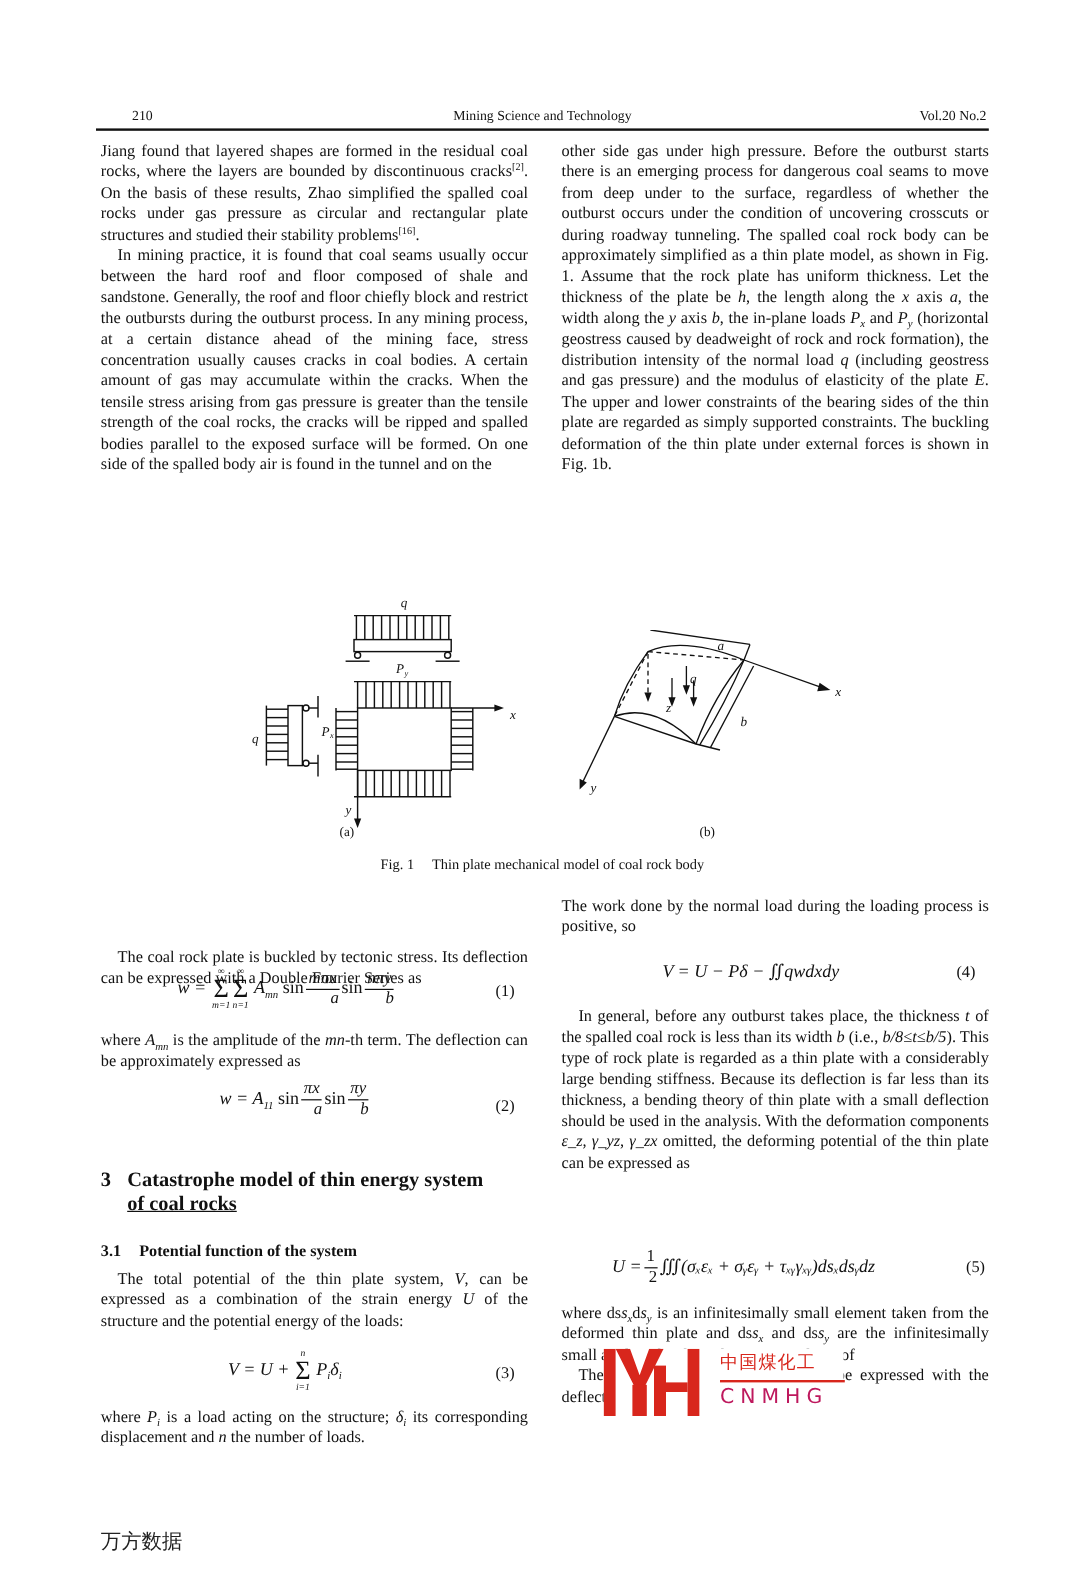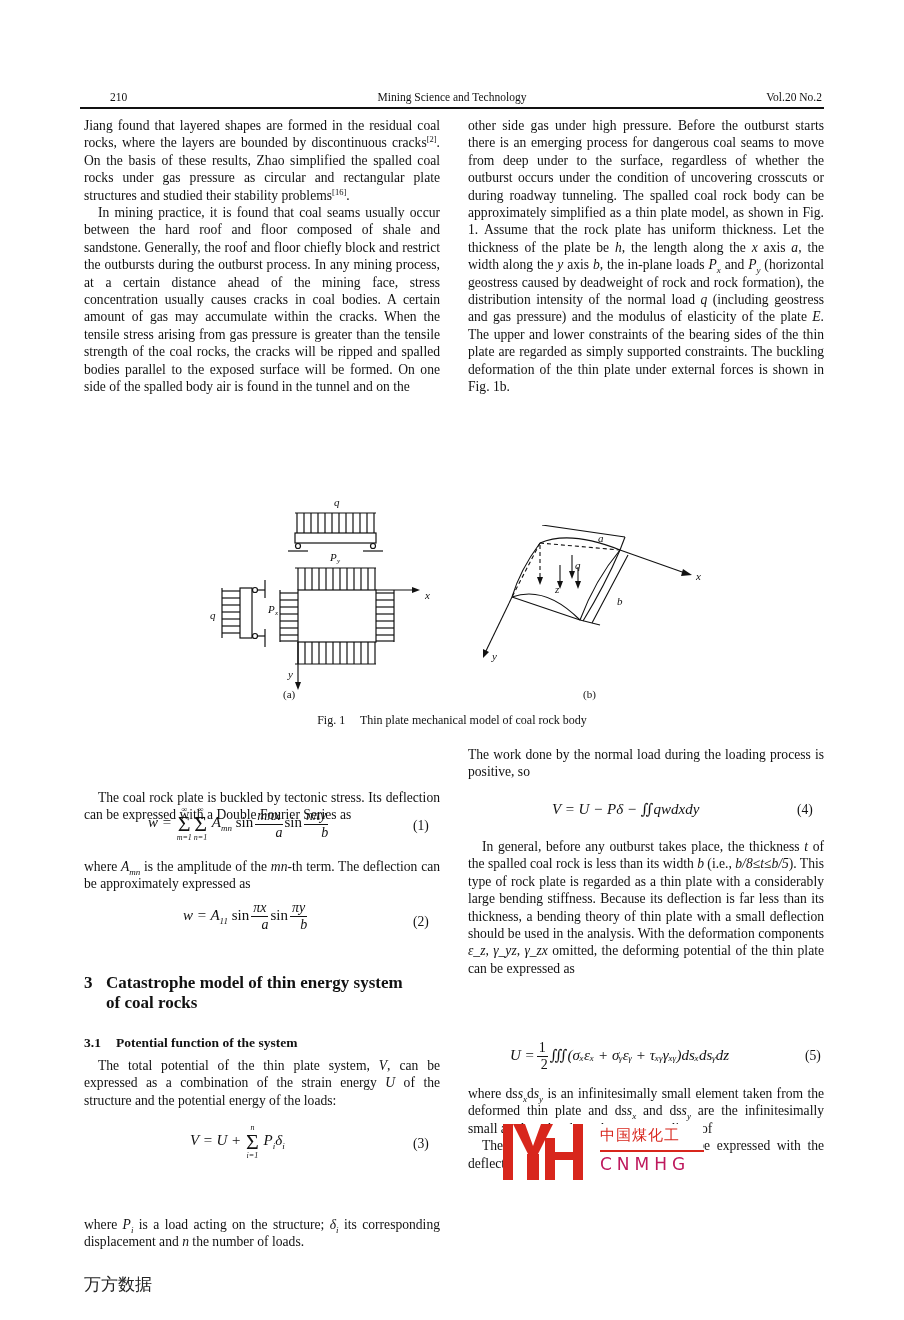--- a/index.html
+++ b/index.html
@@ -25,21 +25,21 @@
   .frac { display: inline-block; vertical-align: middle; text-align: right; margin: 0 2px; }
   .frac .num { display: block; border-bottom: 1px solid #111; padding: 0 2px; line-height: 16px; font-size: 14px; }
   .frac .den { display: block; line-height: 16px; font-size: 14px; }
   .sigma { display: inline-block; vertical-align: middle; text-align: center; font-style: normal; margin: 0 1px; }
   .sigma .top, .sigma .bot { display: block; font-size: 8px; line-height: 8px; font-style: italic; }
   .sigma .s { display: block; font-size: 22px; line-height: 20px; }
   .rm { font-style: normal; }
 
   .h1 { position: absolute; left: 84px; top: 973px; width: 356px; font-weight: bold; font-size: 17px; line-height: 20px; }
   .h1 .n { display: inline-block; width: 22px; }
-  .h1 .l2 { padding-left: 22px; display: block; }
+  .h1 .l2 { padding-left: 22px; display: block; text-decoration: underline; }
   .h2 { position: absolute; left: 84px; top: 1035px; font-weight: bold; font-size: 13.5px; }
   .h2 .n { display: inline-block; width: 32px; }
 
   .fig { position: absolute; }
   .caption { position: absolute; left: 0; top: 713px; width: 904px; text-align: center; font-size: 12px; }
   .caption .lbl { margin-right: 12px; }
   .sublbl { position: absolute; font-size: 11px; }
 
   .footer { position: absolute; left: 84px; top: 1273px; font-family: "DejaVu Sans", sans-serif; font-size: 17px; color: #222; }
 
@@ -260,21 +260,21 @@
   <p class="ind"><span>The total potential of the thin plate system, </span><i>V</i><span>, can be expressed as a combination of the strain energy </span><i>U</i><span> of the structure and the potential energy of the loads:</span></p>
 </div>
 
 <div class="eq" style="left:190px; top:1124px;">
   <span>V = U +</span>
   <span class="sigma"><span class="top">n</span><span class="s">Σ</span><span class="bot">i=1</span></span>
   <span>P</span><sub>i</sub><span>δ</span><sub>i</sub>
 </div>
 <div class="eqnum" style="left:413px; top:1136px;">(3)</div>
 
-<div class="col left" style="top:1216px;">
+<div class="col left" style="top:1172px;">
   <p><span>where </span><i>P</i><sub><i>i</i></sub><span> is a load acting on the structure; </span><i>δ</i><sub><i>i</i></sub><span> its corresponding displacement and </span><i>n</i><span> the number of loads.</span></p>
 </div>
 
 <div class="col right" style="top:746px;">
   <p>The work done by the normal load during the loading process is positive, so</p>
 </div>
 <div class="eq" style="left:552px; top:800px;">V = U − Pδ − ∬qwdxdy</div>
 <div class="eqnum" style="left:797px; top:802px;">(4)</div>
 
 <div class="col right" style="top:838px;">

